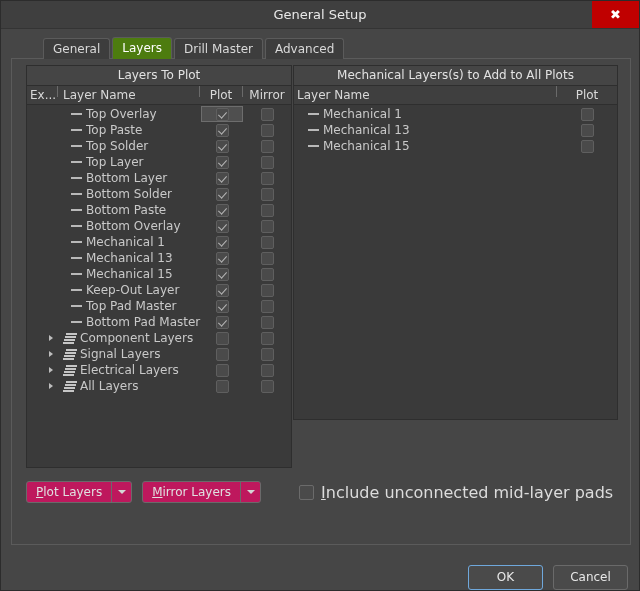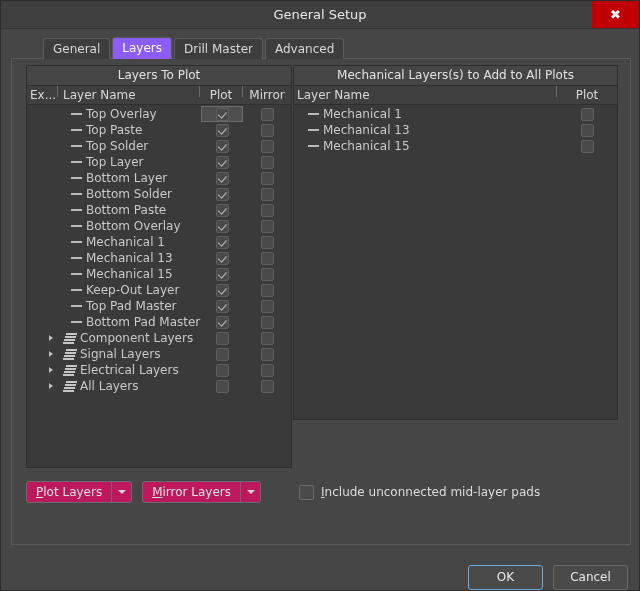--- a/index.html
+++ b/index.html
@@ -78,21 +78,21 @@
     border: 1px solid #5b5b5b;
     border-bottom: none;
     border-radius: 3px 3px 0 0;
     color: #d9d9d9;
     font-size: 12px;
     box-sizing: border-box;
     cursor: pointer;
     white-space: nowrap;
   }
   .tab.active {
-    background: #8b5cf6;
+    background: #4d7c0f;
     color: #ffffff;
     height: 22px;
     line-height: 21px;
   }
 
   
   .tabpage {
     position: absolute;
     left: 10px; top: 57px;
     width: 620px; height: 487px;
@@ -300,21 +300,21 @@
     cursor: pointer;
   }
   .cb-big {
     width: 15px; height: 15px;
     background: #4a4a4a;
     border: 1px solid #6b6b6b;
     border-radius: 2px;
     box-sizing: border-box;
     margin-right: 7px;
   }
-  .opt-label { font-size: 12px; color: #dcdcdc; white-space: nowrap; }
+  .opt-label { font-size: 16px; color: #dcdcdc; white-space: nowrap; }
 
   
   .footer {
     position: absolute;
     left: 0; right: 0; bottom: 0;
     height: 45px;
     display: flex;
     align-items: flex-end;
     justify-content: flex-end;
     padding-right: 11px;

